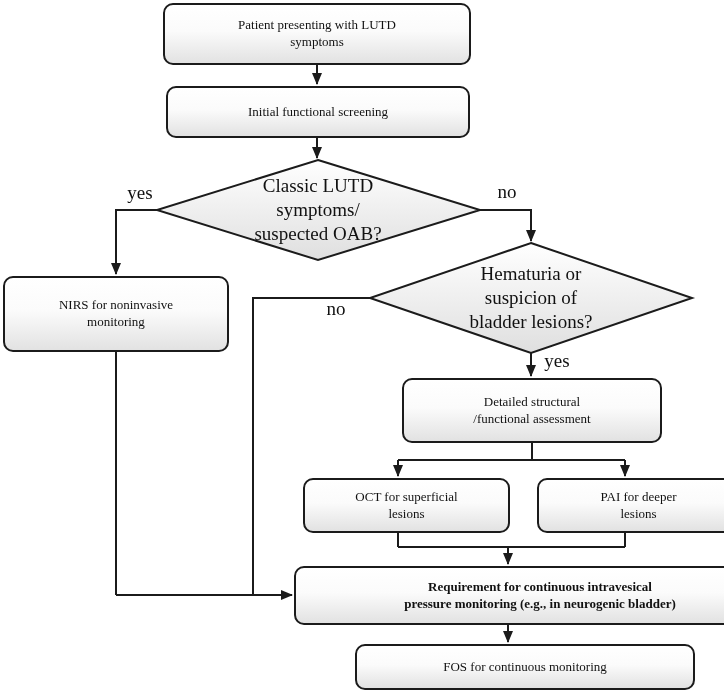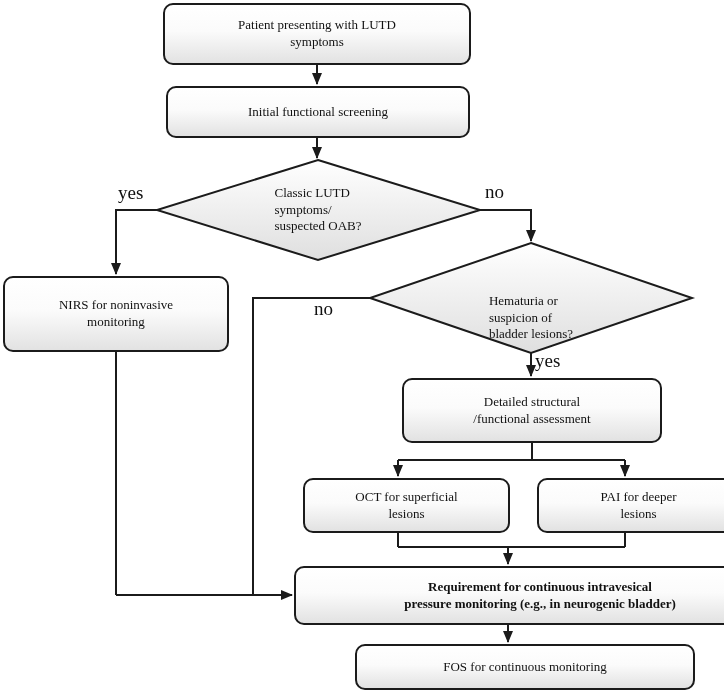--- a/index.html
+++ b/index.html
@@ -35,40 +35,42 @@
     text-align: center;
     font-size: 13px;
     line-height: 1.3;
     white-space: pre-line;
   }
   .diamond-text {
     position: absolute;
     display: flex;
     align-items: center;
     justify-content: center;
-    font-size: 13px;
+    text-align: center;
+    font-size: 19px;
     line-height: 1.28;
     white-space: pre-line;
   }
   .edge-label {
     position: absolute;
     font-size: 19px;
+    text-align: center;
     width: 44px;
   }
   
   .pos-patient     { left: 163px; top: 3px;   width: 308px; height: 62px; }
   .pos-screening   { left: 166px; top: 86px;  width: 304px; height: 52px; }
   .pos-nirs        { left: 3px;   top: 276px; width: 226px; height: 76px; }
   .pos-detailed    { left: 402px; top: 378px; width: 260px; height: 65px; }
   .pos-oct         { left: 303px; top: 478px; width: 207px; height: 55px; }
   .pos-pai         { left: 537px; top: 478px; width: 203px; height: 55px; }
   .pos-requirement { left: 294px; top: 566px; width: 492px; height: 59px; font-weight: bold; }
   .pos-fos         { left: 355px; top: 644px; width: 340px; height: 46px; }
   .pos-d1-text     { left: 208px; top: 172px; width: 220px; height: 76px; }
-  .pos-d2-text     { left: 421px; top: 260px; width: 220px; height: 76px; margin-top: 20px; }
+  .pos-d2-text     { left: 421px; top: 260px; width: 220px; height: 76px; }
   .pos-label-classic-yes   { left: 118px; top: 182px; }
   .pos-label-classic-no    { left: 485px; top: 181px; }
   .pos-label-hematuria-no  { left: 314px; top: 298px; }
   .pos-label-hematuria-yes { left: 535px; top: 350px; }
 </style>
 </head>
 <body>
 
 <div class="canvas">
 

